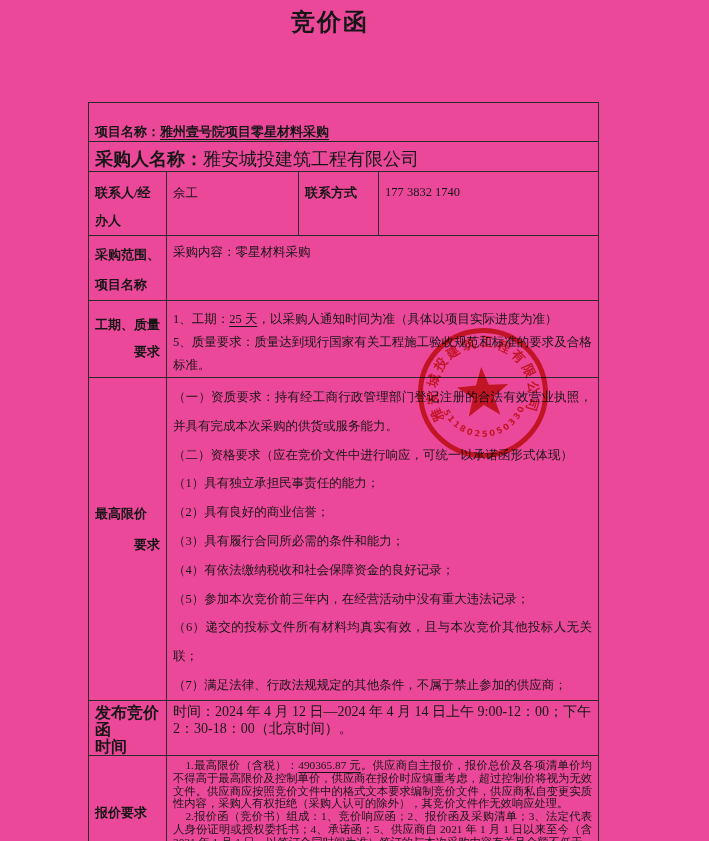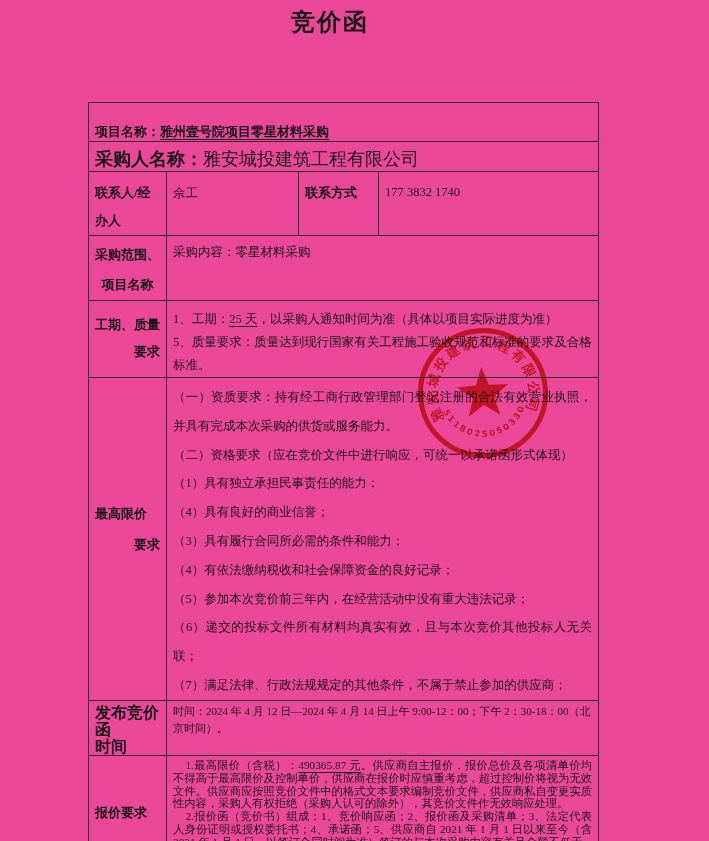--- a/index.html
+++ b/index.html
@@ -61,33 +61,33 @@
   tr.r2 td { height: 26px; padding-top: 5px; font-size: 18px; }
   tr.r1 .val { font-weight: bold; }
   
   tr.r3 td { height: 62px; padding-top: 13px; }
   tr.r3 td.lbl { line-height: 28px; padding-top: 7px; }
   
   tr.r4 td { height: 62px; padding-top: 12px; }
   tr.r4 td.cnt { line-height: 27px; padding-top: 9px; }
   
   tr.r5 td { height: 56px; padding-top: 8px; }
-  tr.r5 td.lbl { line-height: 30px; padding-top: 4px; text-align: center; }
+  tr.r5 td.lbl { line-height: 30px; padding-top: 4px; }
   
   tr.r6 td { height: 62px; }
   tr.r6 td.lbl { line-height: 27px; padding-top: 10px; margin-top: 34px; }
   tr.r6 td.cnt { line-height: 23px; padding-top: 7px; }
   
   tr.r7 td { height: 290px; }
   tr.r7 td.lbl { padding-top: 120px; line-height: 31px; }
   tr.r7 td.cnt { line-height: 28.8px; padding-top: 5px; text-align: justify; }
   
   tr.r8 td { height: 37px; }
   tr.r8 td.lbl { line-height: 17px; padding-top: 3px; font-size: 16px; }
-  tr.r8 td.cnt { line-height: 17.5px; padding-top: 2px; font-size: 11px; font-family: Liberation Serif, serif; }
+  tr.r8 td.cnt { line-height: 17.5px; padding-top: 2px; font-size: 14px; font-family: Liberation Serif, serif; }
   
   tr.r9 td { height: 111px; }
   tr.r9 td.lbl { padding-top: 48px; }
   tr.r9 td.cnt { font-size: 11.3px; line-height: 12.9px; padding-top: 3px; text-align: justify; }
   tr.r9 td.cnt p { text-indent: 1.1em; }
   
   .seal {
     position: absolute;
     left: 413px; top: 323px;
     width: 140px; height: 140px;
@@ -142,21 +142,21 @@
         <div>5、质量要求：质量达到现行国家有关工程施工验收规范和标准的要求及合格标准。</div>
       </td>
     </tr>
 
     <tr class="r7">
       <td class="lbl"><span>最高限价</span><span class="l2 center2">要求</span></td>
       <td class="cnt" colspan="3">
         <div>（一）资质要求：持有经工商行政管理部门登记注册的合法有效营业执照，并具有完成本次采购的供货或服务能力。</div>
         <div>（二）资格要求（应在竞价文件中进行响应，可统一以承诺函形式体现）</div>
         <div>（1）具有独立承担民事责任的能力；</div>
-        <div>（4）具有良好的商业信誉；</div>
+        <div>（2）具有良好的商业信誉；</div>
         <div>（3）具有履行合同所必需的条件和能力；</div>
         <div>（4）有依法缴纳税收和社会保障资金的良好记录；</div>
         <div>（5）参加本次竞价前三年内，在经营活动中没有重大违法记录；</div>
         <div>（6）递交的投标文件所有材料均真实有效，且与本次竞价其他投标人无关联；</div>
         <div>（7）满足法律、行政法规规定的其他条件，不属于禁止参加的供应商；</div>
       </td>
     </tr>
 
     <tr class="r8">
       <td class="lbl"><span>发布竞价函</span><span class="l2">时间</span></td>

